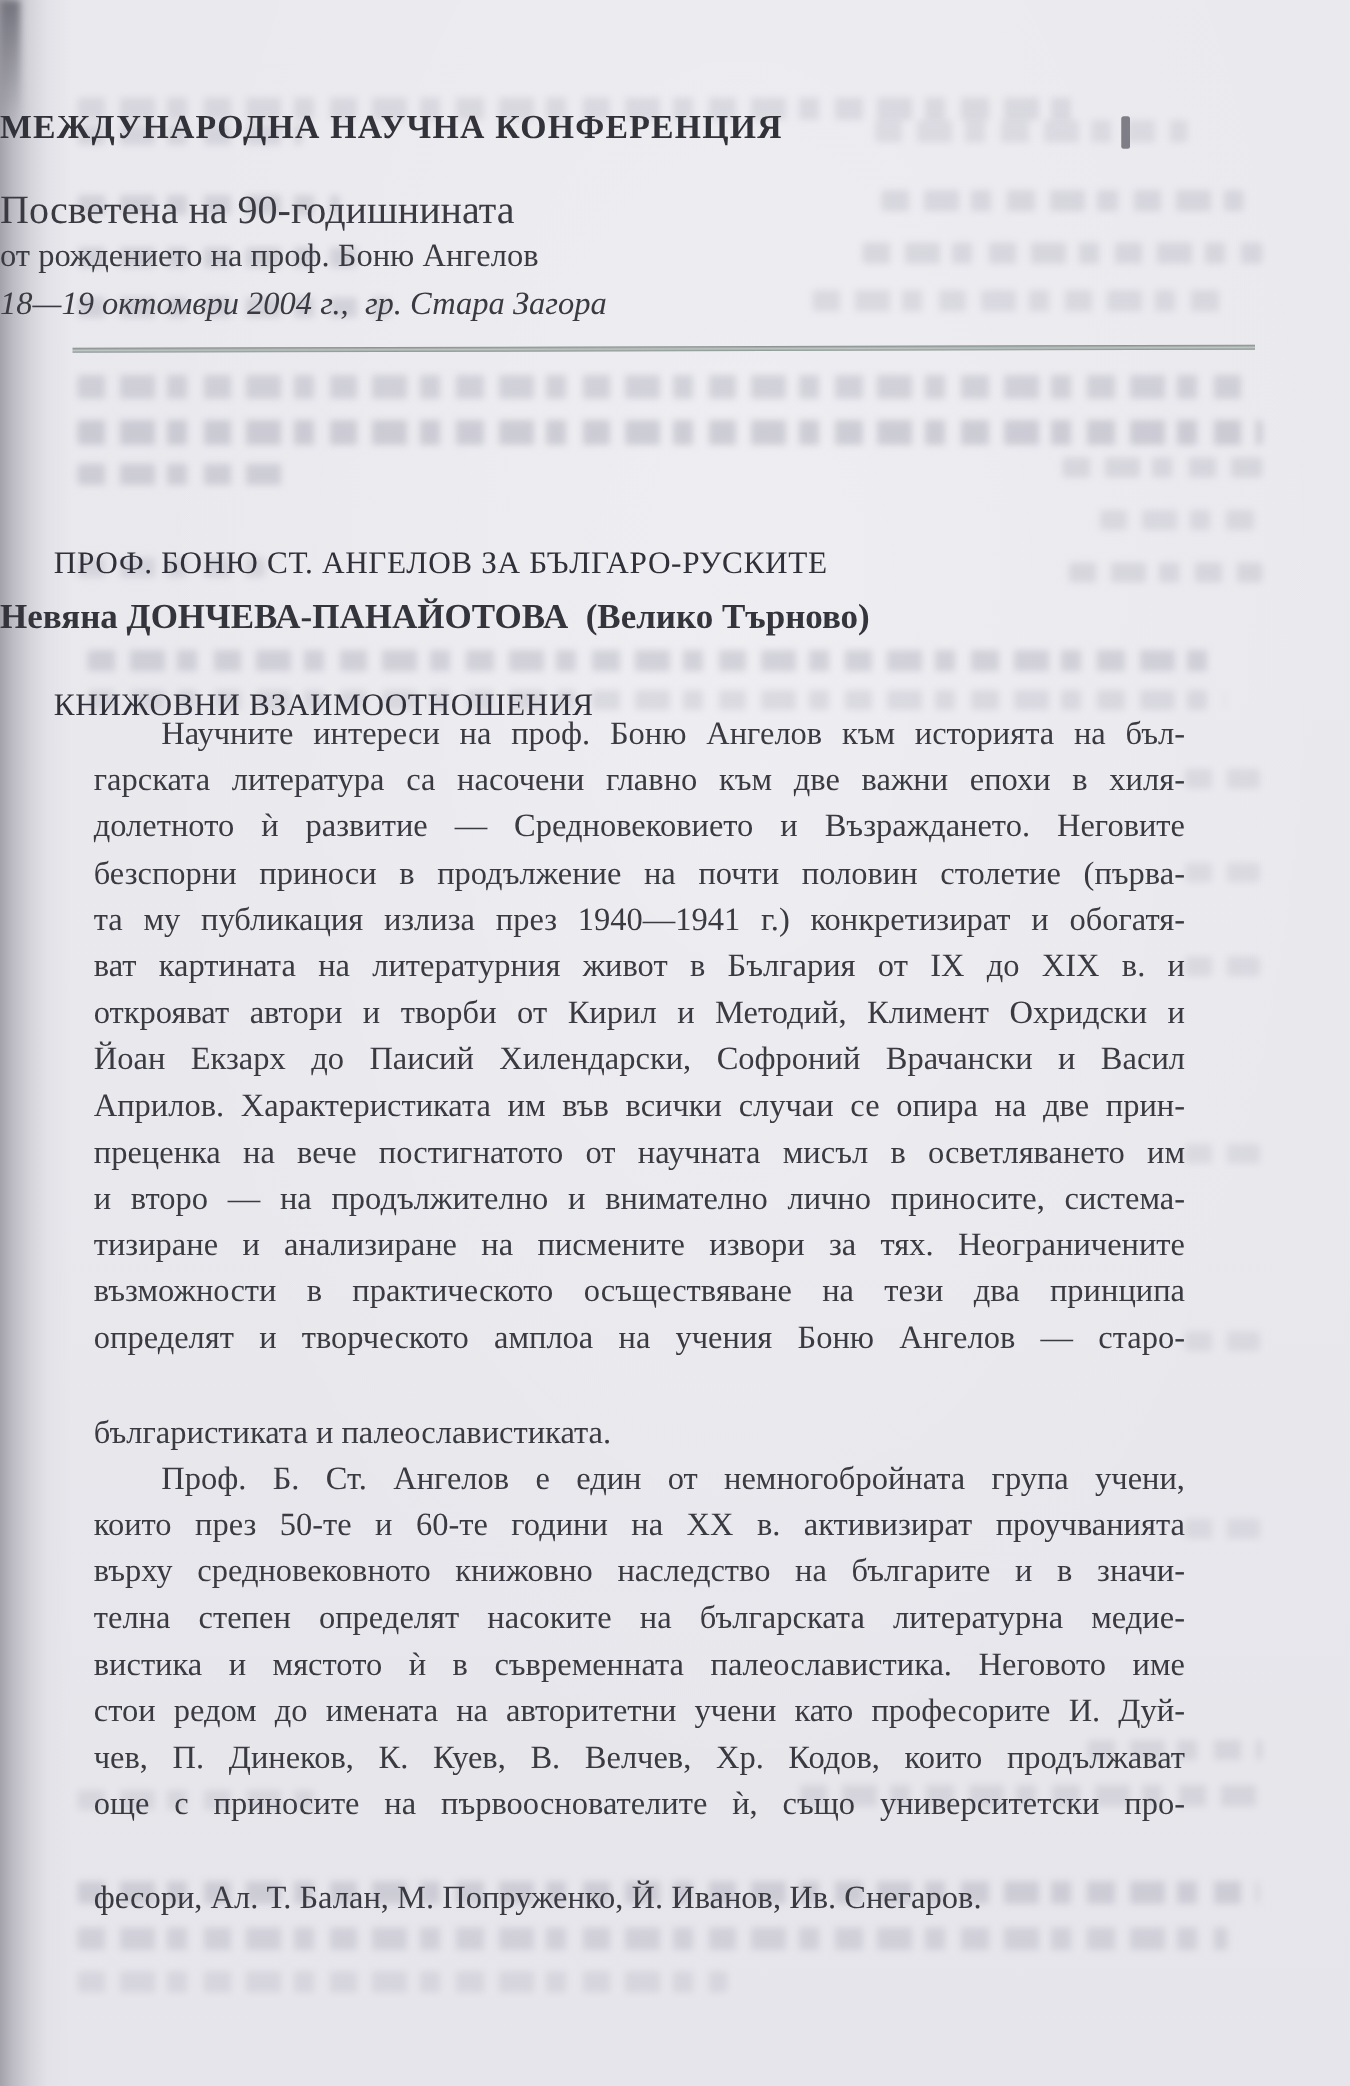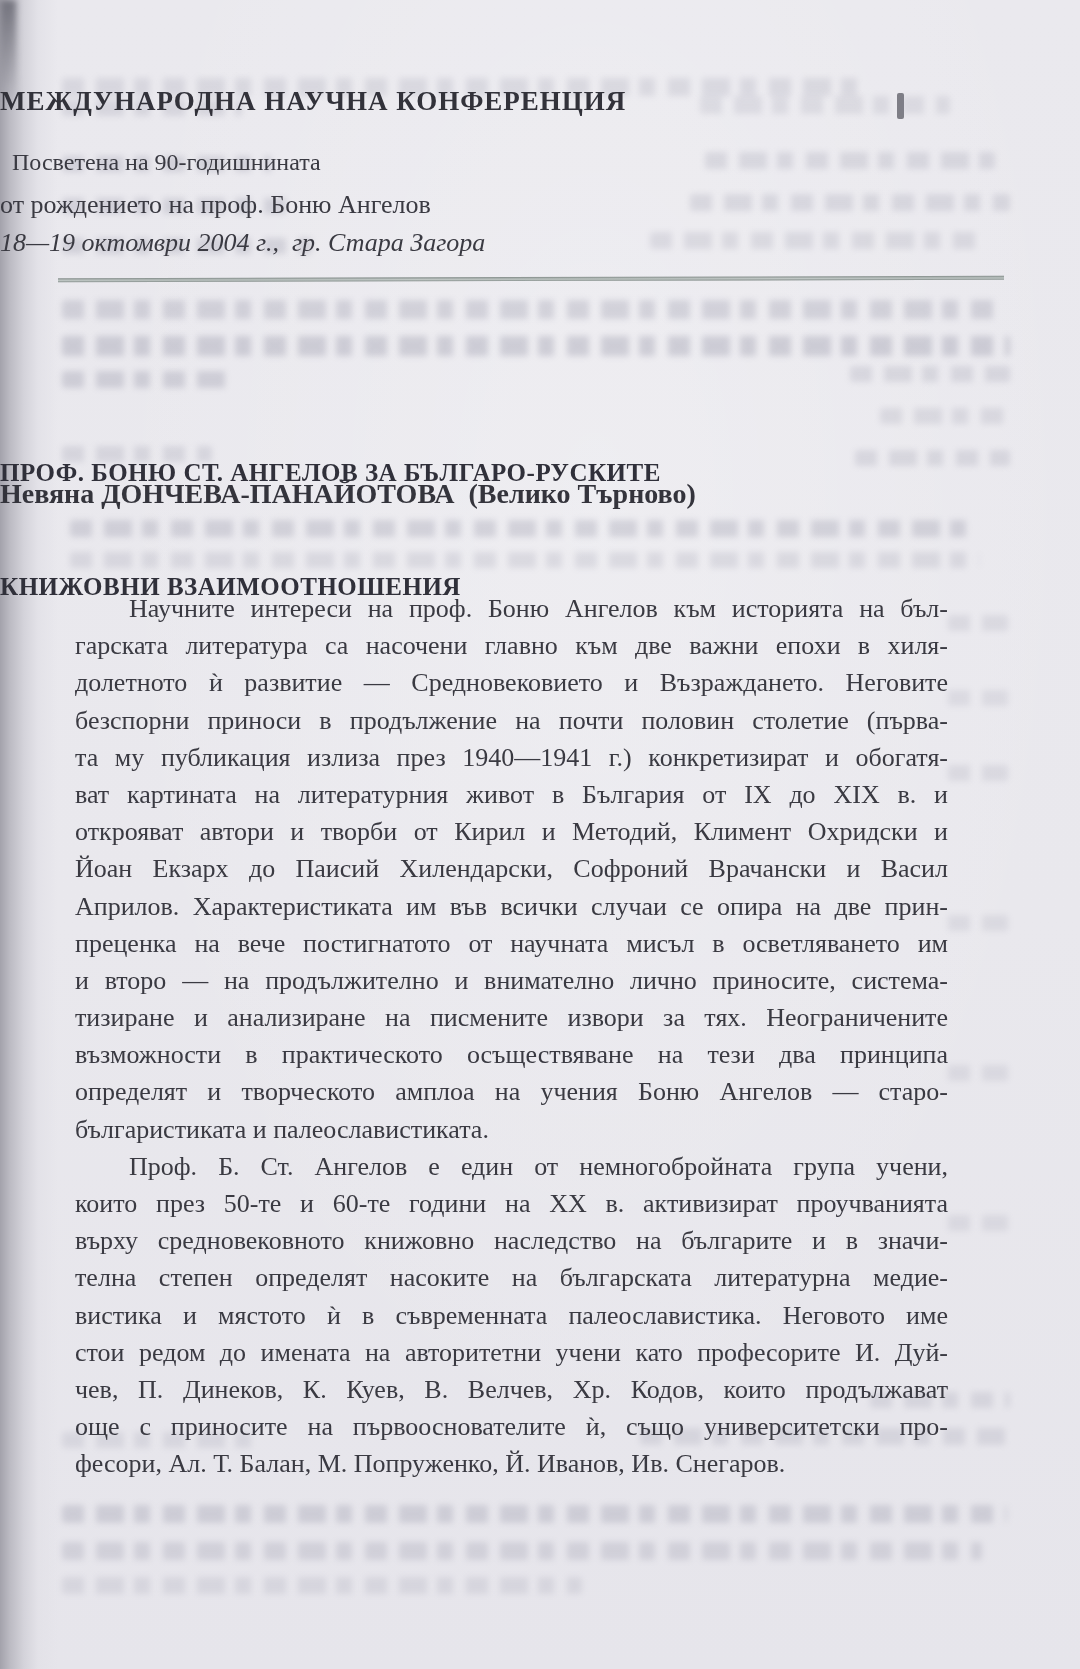--- a/index.html
+++ b/index.html
@@ -68,60 +68,61 @@
     text-align: left;
     white-space: pre-wrap;
   }
   .conf-title {
     top: 86px;
     font-size: 27px;
     font-weight: bold;
     letter-spacing: 1px;
     color: #32323a;
   }
-  .dedication-1 { top: 149px; font-size: 24px; padding-left: 12px; }
+  .dedication-1 { top: 149px; font-size: 32px; }
   .dedication-2 { top: 190px; font-size: 26px; }
   .date-place   { top: 228px; font-size: 26px; font-style: italic; }
   .rule {
     position: absolute;
     left: 58px; top: 277px;
     width: 946px; height: 4px;
     background: linear-gradient(180deg, #6f7a76 0%, #b7c0bc 55%, #75807c 100%);
     opacity: 0.85;
     transform: rotate(-0.15deg);
   }
   .article-title {
-    top: 378px;
+    top: 356px;
     font-size: 25px;
-    font-weight: bold;
+    font-weight: normal;
     line-height: 38px;
     letter-spacing: 0.5px;
     color: #30303a;
+    padding-left: 43px;
   }
   .article-author {
     top: 478px;
     font-size: 28px;
     font-weight: bold;
     color: #34343c;
   }
   .article-body {
     position: absolute;
-    left: 75px; top: 590px;
+    left: 75px; top: 568px;
     width: 873px;
     font-size: 26px;
   }
   .article-body .line {
     height: 37.2px;
     line-height: 37.2px;
     text-align: justify;
     text-align-last: justify;
     white-space: nowrap;
   }
   .article-body .line.first { text-indent: 54px; }
-  .article-body .line.last  { text-align-last: left; white-space: normal; }
+  .article-body .line.last  { text-align-last: left; white-space: normal; margin-top: 38px; }
 </style>
 </head>
 <body>
 
 <div class="page">
 
   <div class="scan-edge"></div>
   <div class="scan-edge-corner"></div>
   <div class="corner-mark"></div>
 

